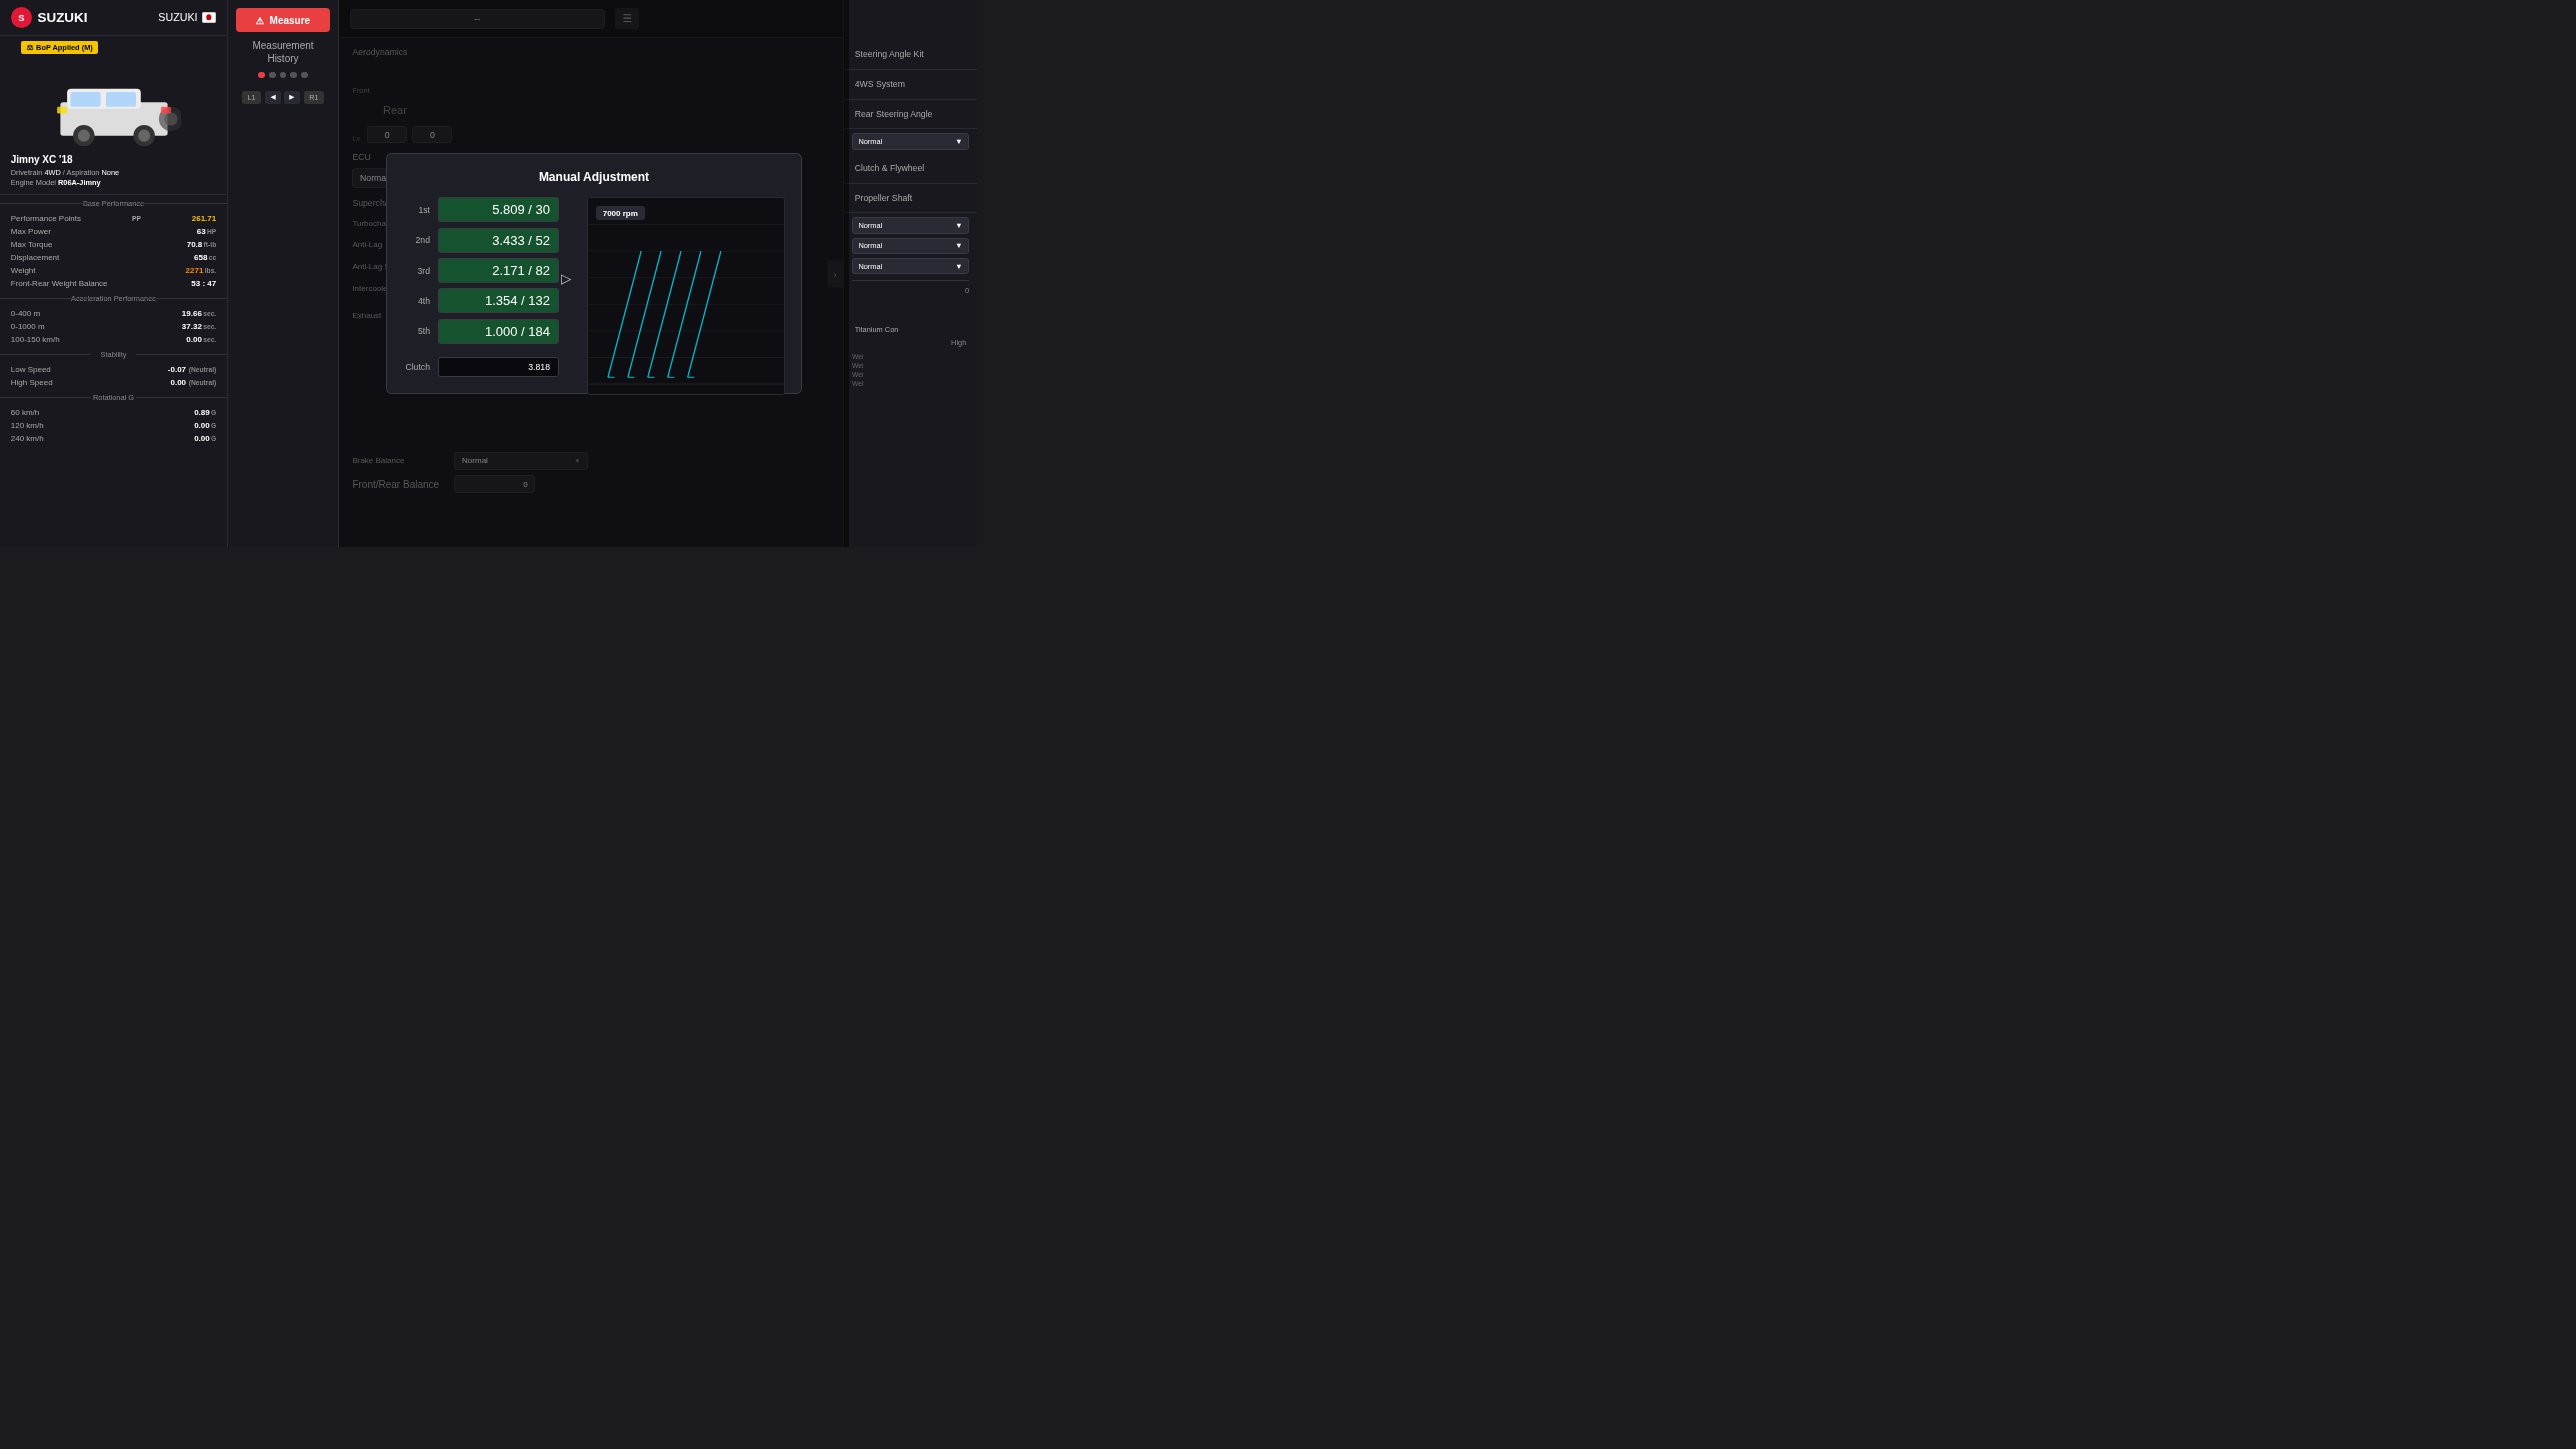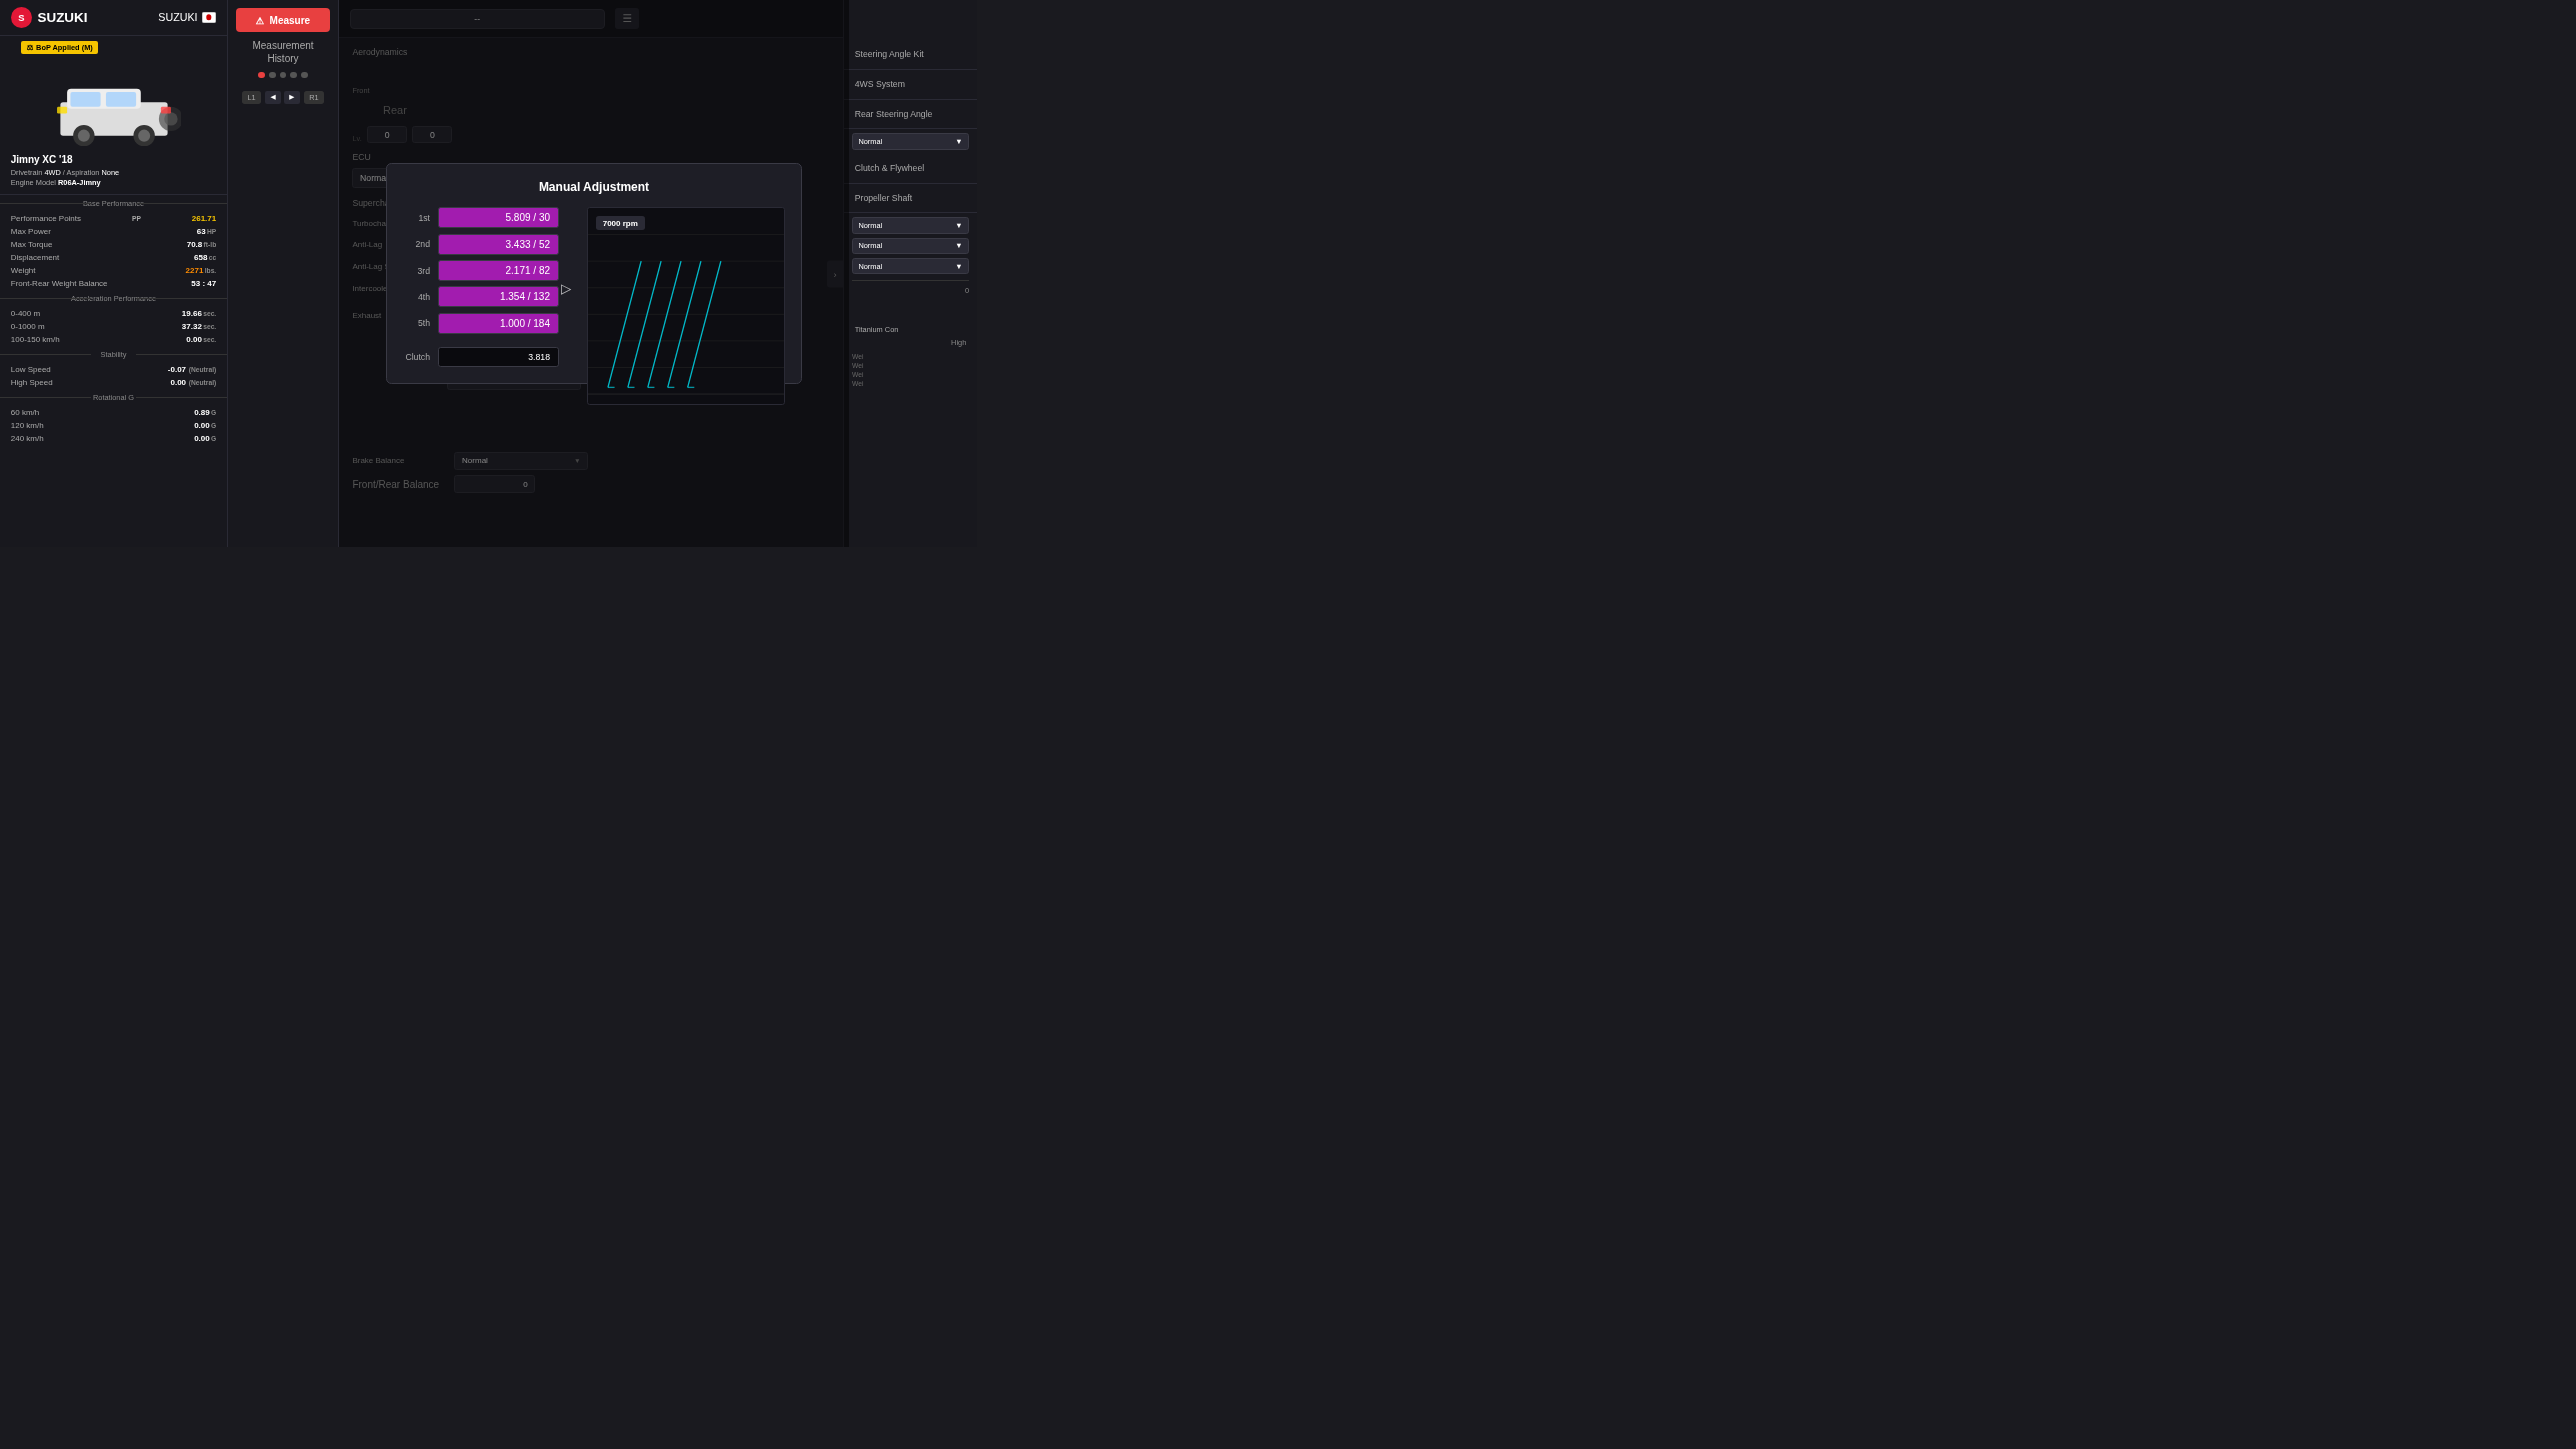--- a/index.html
+++ b/index.html
@@ -490,26 +490,26 @@
     }
 
     .gear-label {
       color: #aaa;
       font-size: 8.7px;
       width: 27px;
       text-align: right;
     }
 
     .gear-input {
-      background: #a21caf;
+      background: #14532d;
       border: 0.7px solid #3a3a45;
       color: white;
       padding: 4px 8px;
       border-radius: 2.7px;
-      font-size: 10px;
+      font-size: 13px;
       width: 121px;
       text-align: right;
     }
 
     .graph-area {
       position: absolute;
       right: 16px;
       top: 43px;
       width: 198px;
       height: 198px;

